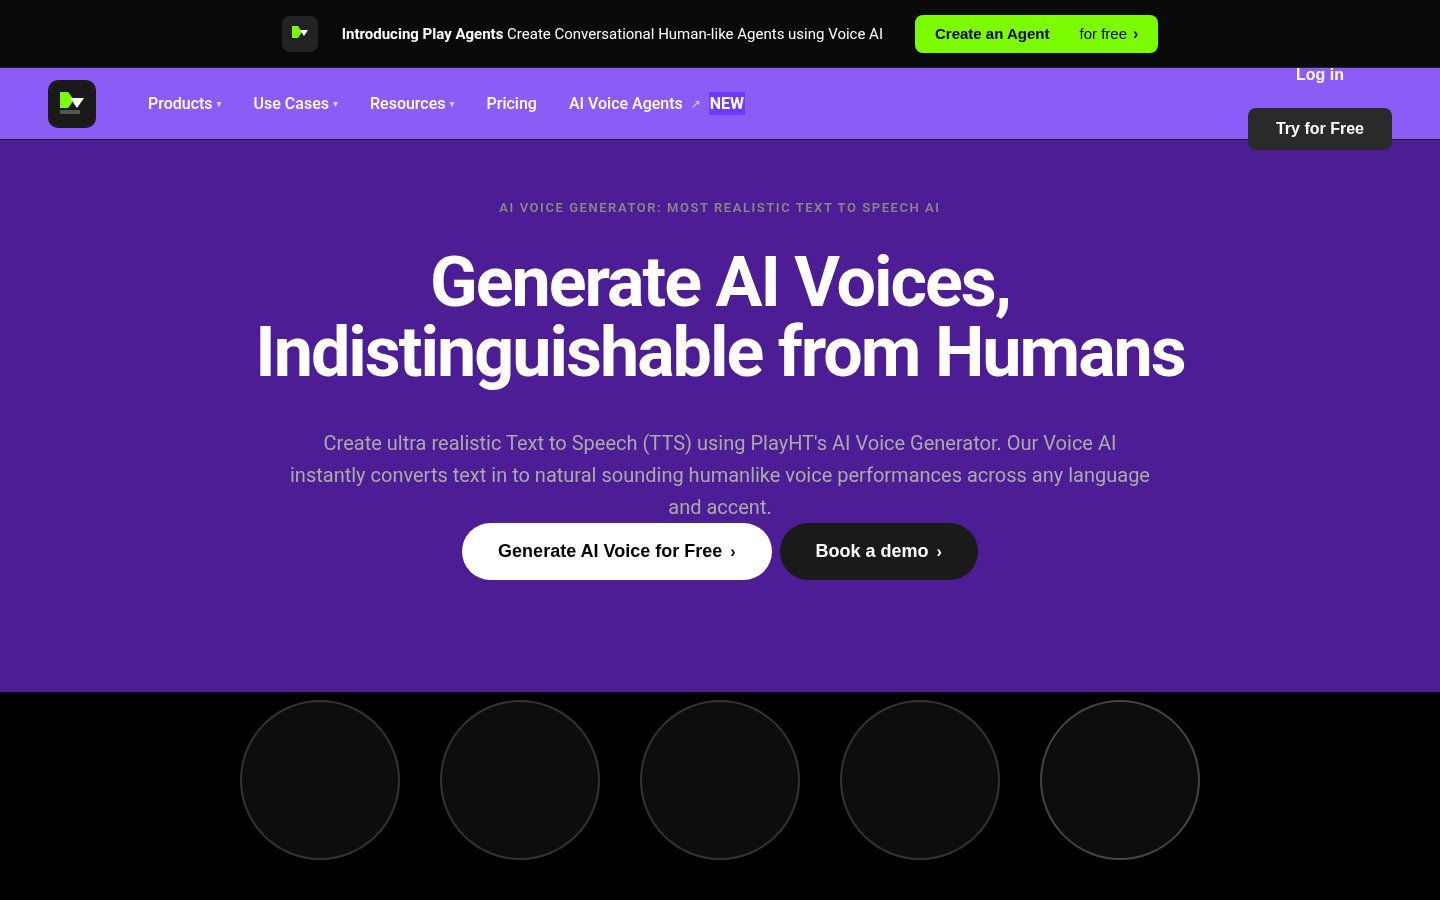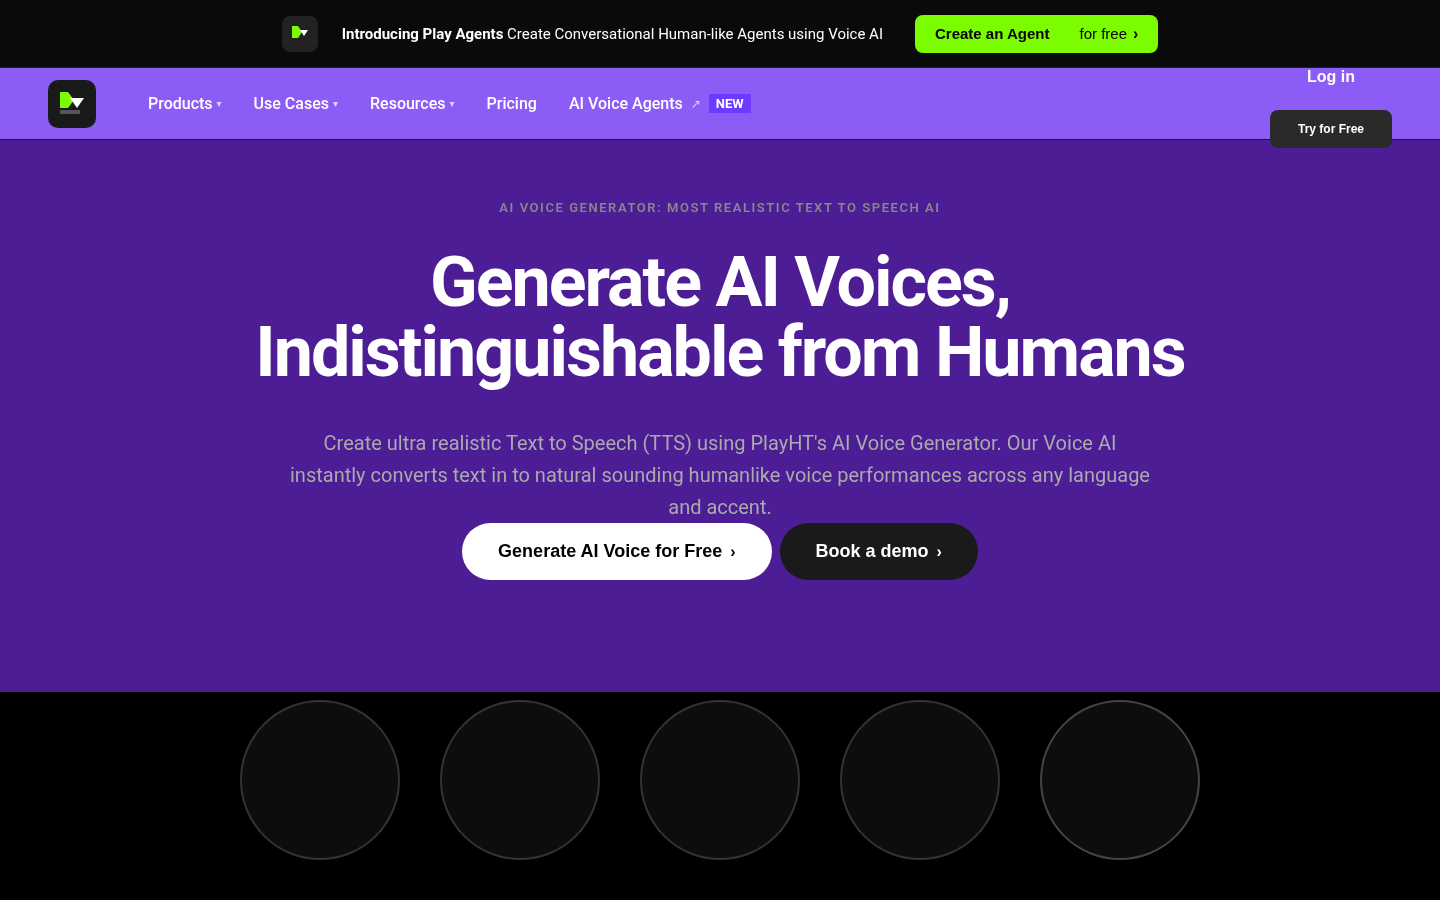--- a/index.html
+++ b/index.html
@@ -130,23 +130,23 @@
 
     .nav-item-new {
       display: flex;
       align-items: center;
       gap: 8px;
     }
 
     .new-badge {
       background-color: #6c3bff;
       color: #fff;
-      font-size: 13px;
-      font-weight: 700;
-      padding: 2px 7px;
+      font-size: 16px;
+      font-weight: 700;
+      padding: 2px 1px;
       border-radius: 0;
     }
 
     .external-icon {
       font-size: 12px;
       opacity: 0.7;
     }
 
     .navbar-right {
       display: flex;
@@ -161,21 +161,21 @@
       font-weight: 600;
       background: none;
       border: none;
       cursor: pointer;
       padding: 8px 12px;
     }
 
     .try-free-btn {
       background-color: #2a2a2a;
       color: #fff;
-      font-size: 12px;
+      font-size: 16px;
       font-weight: 600;
       border: none;
       border-radius: 8px;
       padding: 12px 28px;
       cursor: pointer;
     }
 
     
     .hero {
       display: flex;

